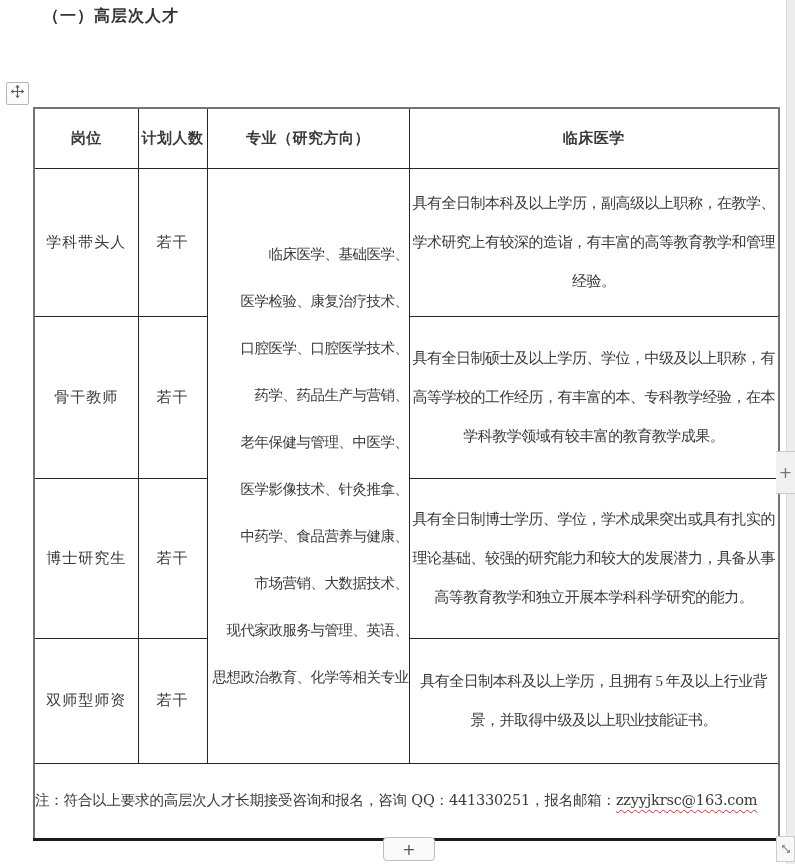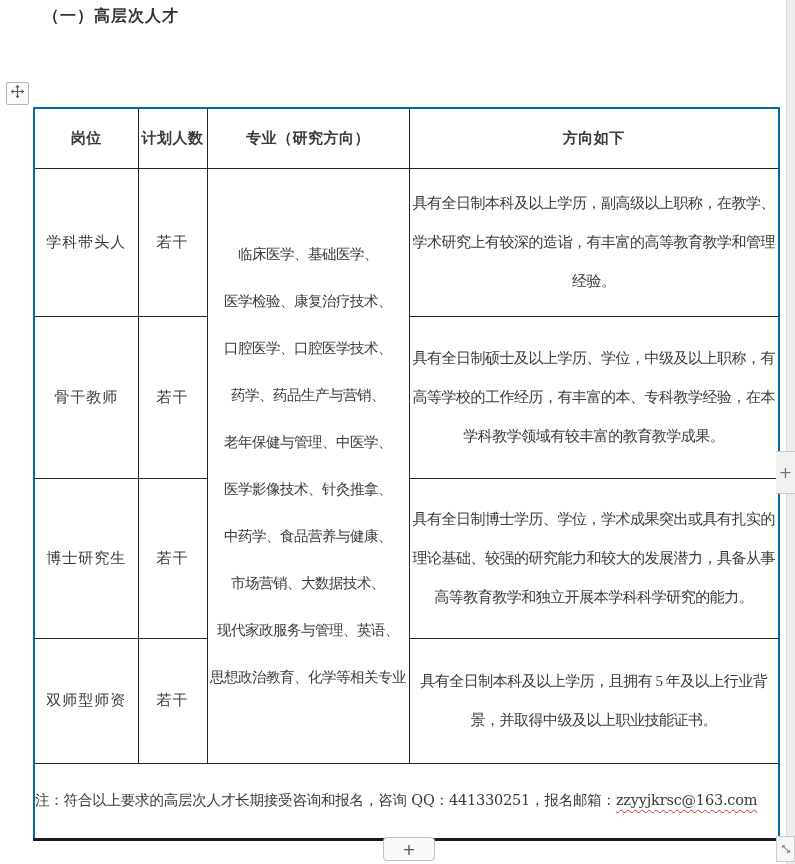--- a/index.html
+++ b/index.html
@@ -29,24 +29,24 @@
   
   table.doc{
     position:absolute;left:33px;top:107px;
     border-collapse:collapse;table-layout:fixed;width:745px;
     font-size:15px;color:#3a3a3a;
   }
   table.doc td,table.doc th{
     border:1.5px solid #262626;vertical-align:middle;
     padding:0;overflow:hidden;
   }
-  table.doc{border:2px solid #0369a1;}
+  table.doc{border:2px solid #737373;}
   th.hdr{font-weight:bold;text-align:center;font-size:15px;letter-spacing:0.5px;}
   td.pos,td.cnt{text-align:center;letter-spacing:1px;}
-  td.majors{text-align:center;}
+  td.majors{text-align:right;}
   td.majors .mline{
     line-height:47px;white-space:nowrap;font-size:14.5px;letter-spacing:-0.5px;
   }
   td.req{
     text-align:center;padding:0 2px 0 3px;
     line-height:39px;font-size:15px;letter-spacing:-0.5px;font-family:Liberation Serif, serif;
   }
   tr.note-row td{
     border-bottom:3px solid #1c1c1c;
     font-size:14.5px;letter-spacing:-0.2px;
@@ -108,21 +108,21 @@
     <col style="width:104px">
       <col style="width:69px">
       <col style="width:202px">
       <col style="width:370px">
   </colgroup>
   <tbody>
       <tr style="height:60px">
     <th class="hdr">岗位</th>
     <th class="hdr">计划人数</th>
     <th class="hdr">专业（研究方向）</th>
-    <th class="hdr">方向如下</th>
+    <th class="hdr">临床医学</th>
   </tr>
   <tr style="height:148px">
     <td class="pos">学科带头人</td>
     <td class="cnt">若干</td>
     <td class="majors" rowspan="4">
       <div class="mline">临床医学、基础医学、</div>
       <div class="mline">医学检验、康复治疗技术、</div>
       <div class="mline">口腔医学、口腔医学技术、</div>
       <div class="mline">药学、药品生产与营销、</div>
       <div class="mline">老年保健与管理、中医学、</div>

